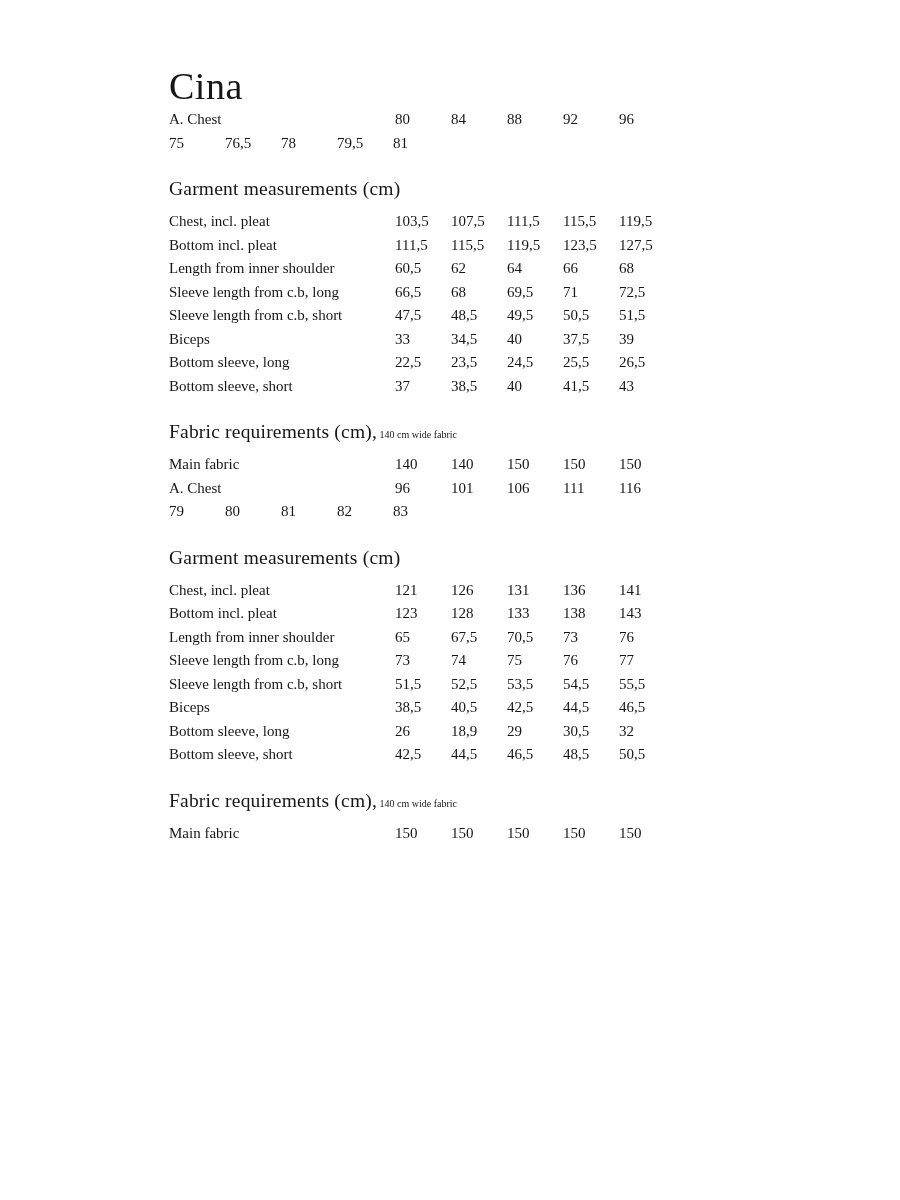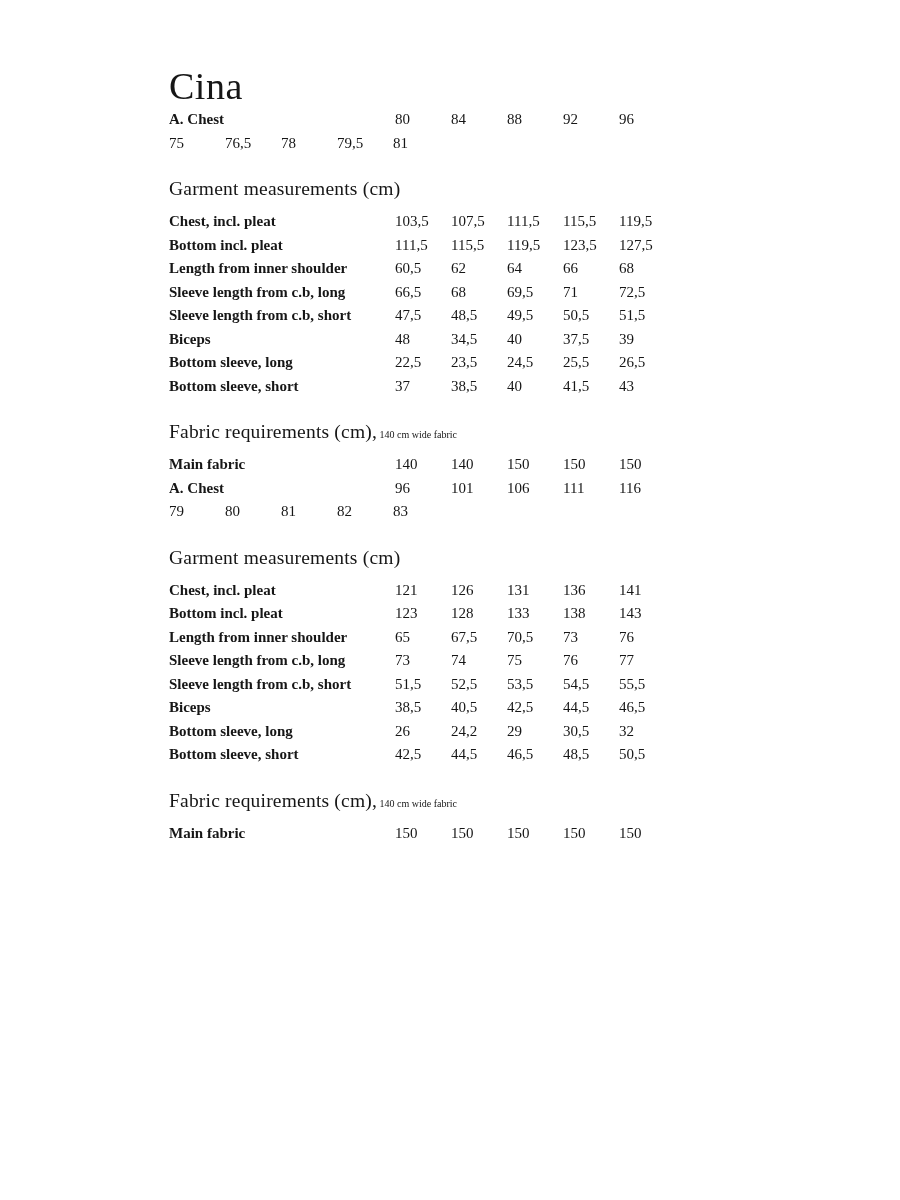--- a/index.html
+++ b/index.html
@@ -39,21 +39,20 @@
     letter-spacing: 0;
   }
   .table .row {
     display: flex;
     line-height: 23.5px;
     font-size: 15px;
   }
   .table .label {
     width: 226px;
     flex: 0 0 226px;
-    font-weight: bold;
   }
   .table .val {
     width: 56px;
     flex: 0 0 56px;
   }
 </style>
 </head>
 <body>
 
 <div class="page">
@@ -118,21 +117,21 @@
         <div class="row">
           <span class="label">Sleeve length from c.b, short</span>
           <span class="val">47,5</span>
           <span class="val">48,5</span>
           <span class="val">49,5</span>
           <span class="val">50,5</span>
           <span class="val">51,5</span>
         </div>
         <div class="row">
           <span class="label">Biceps</span>
-          <span class="val">48</span>
+          <span class="val">33</span>
           <span class="val">34,5</span>
           <span class="val">40</span>
           <span class="val">37,5</span>
           <span class="val">39</span>
         </div>
         <div class="row">
           <span class="label">Bottom sleeve, long</span>
           <span class="val">22,5</span>
           <span class="val">23,5</span>
           <span class="val">24,5</span>
@@ -231,21 +230,21 @@
           <span class="label">Biceps</span>
           <span class="val">38,5</span>
           <span class="val">40,5</span>
           <span class="val">42,5</span>
           <span class="val">44,5</span>
           <span class="val">46,5</span>
         </div>
         <div class="row">
           <span class="label">Bottom sleeve, long</span>
           <span class="val">26</span>
-          <span class="val">24,2</span>
+          <span class="val">18,9</span>
           <span class="val">29</span>
           <span class="val">30,5</span>
           <span class="val">32</span>
         </div>
         <div class="row">
           <span class="label">Bottom sleeve, short</span>
           <span class="val">42,5</span>
           <span class="val">44,5</span>
           <span class="val">46,5</span>
           <span class="val">48,5</span>

